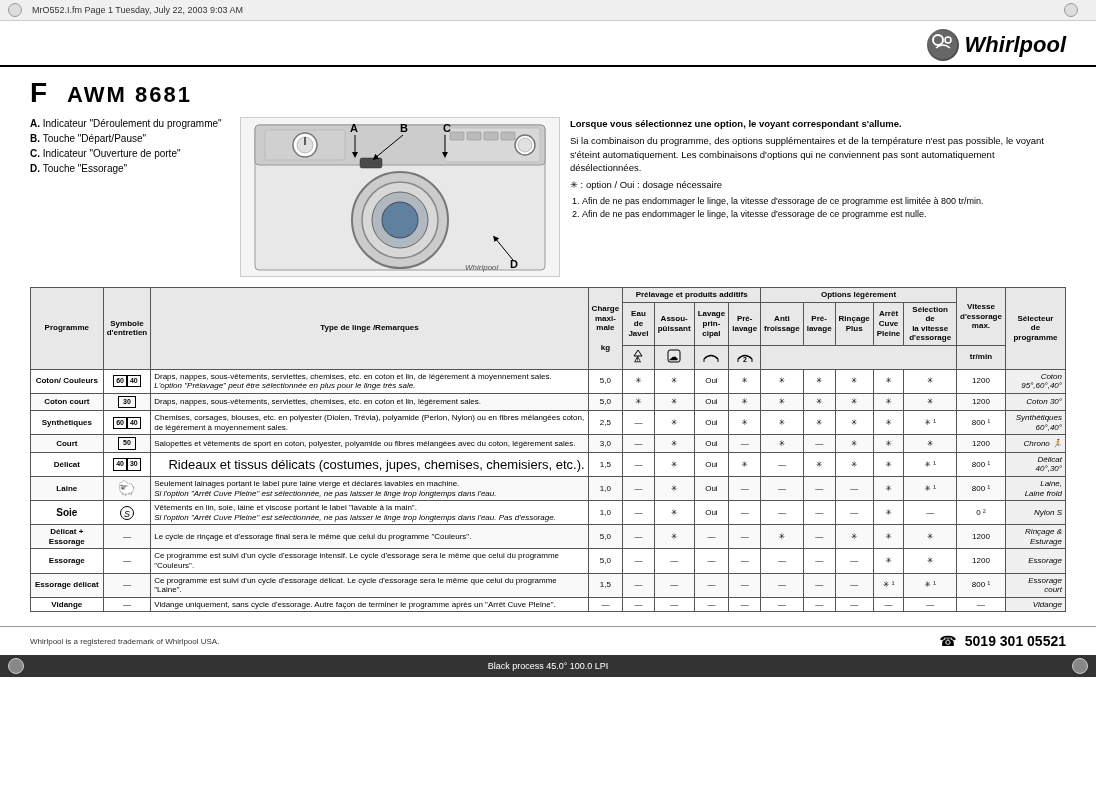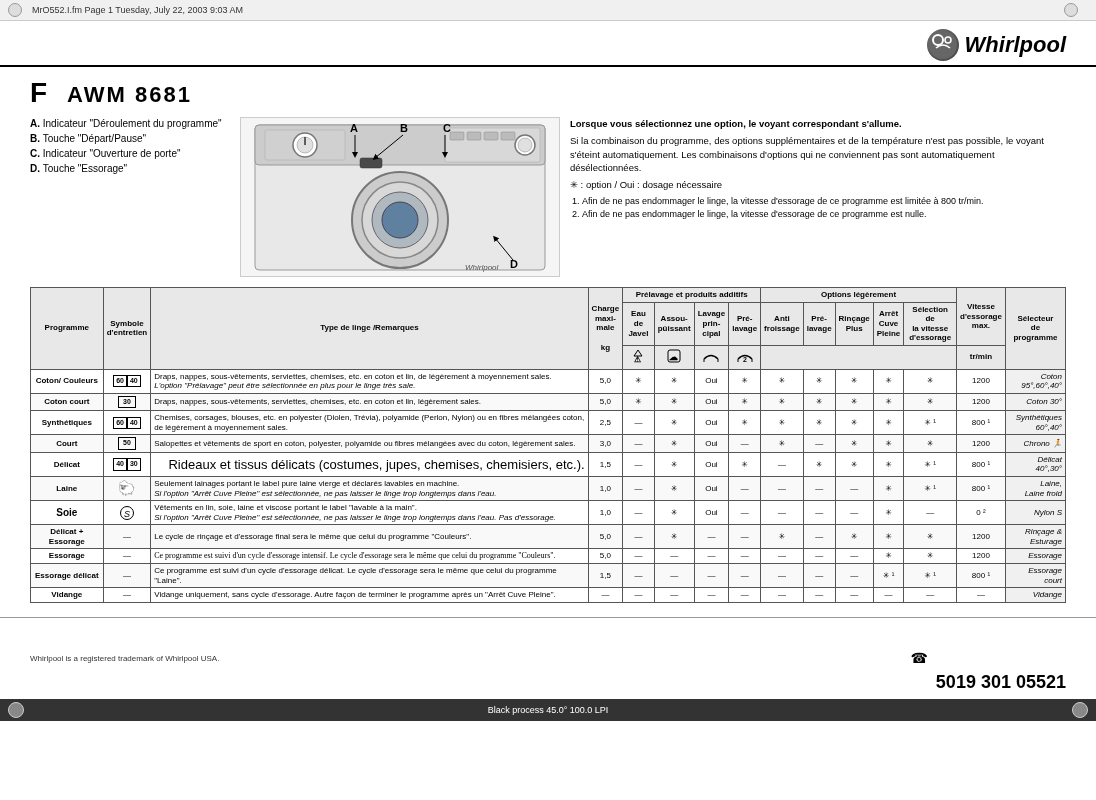--- a/index.html
+++ b/index.html
@@ -168,21 +168,21 @@
       padding: 6px 30px;
       border-top: 1px solid #999;
       margin-top: 4px;
     }
     .trademark-text { font-size: 8px; color: #333; }
     .barcode-area {
       display: flex;
       align-items: center;
       gap: 8px;
     }
-    .barcode-number { font-size: 18px; font-weight: bold; margin-top: 48px; }
+    .barcode-number { font-size: 14px; font-weight: bold; }
     .phone-icon { font-size: 14px; }
 
     
     .very-bottom {
       background: #333;
       color: #fff;
       font-size: 9px;
       padding: 3px 8px;
       display: flex;
       justify-content: space-between;
@@ -511,21 +511,21 @@
       <td style="font-size:8px;">—</td>
       <td style="font-size:8px;">✳</td>
       <td style="font-size:8px;">✳</td>
       <td style="font-size:8px;">✳</td>
       <td style="font-size:8px;">1200</td>
       <td class="selector-col" style="font-size:8px;">Rinçage &amp;<br>Esturage</td>
     </tr>
           <tr>
       <td class="prog-name" style="font-size:8px;font-weight:bold;">Essorage</td>
       <td style="font-size:8px;">—</td>
-      <td class="left-text" style="font-size:8px;font-family:Liberation Serif, serif;">Ce programme est suivi d'un cycle d'essorage intensif. Le cycle d'essorage sera le même que celui du programme "Couleurs".</td>
+      <td class="left-text" style="font-size:8px;">Ce programme est suivi d'un cycle d'essorage intensif. Le cycle d'essorage sera le même que celui du programme "Couleurs".</td>
       <td style="font-size:8px;">5,0</td>
       <td style="font-size:8px;">—</td>
       <td style="font-size:8px;">—</td>
       <td style="font-size:8px;">—</td>
       <td style="font-size:8px;">—</td>
       <td style="font-size:8px;">—</td>
       <td style="font-size:8px;">—</td>
       <td style="font-size:8px;">—</td>
       <td style="font-size:8px;">✳</td>
       <td style="font-size:8px;">✳</td>

